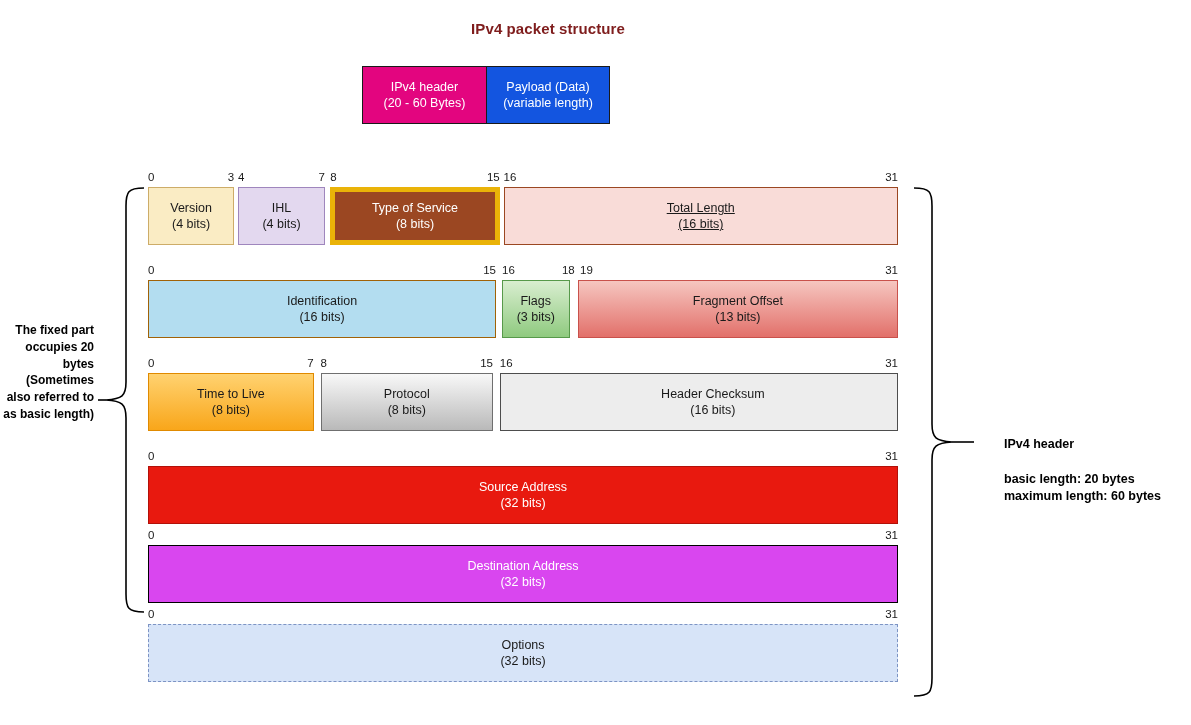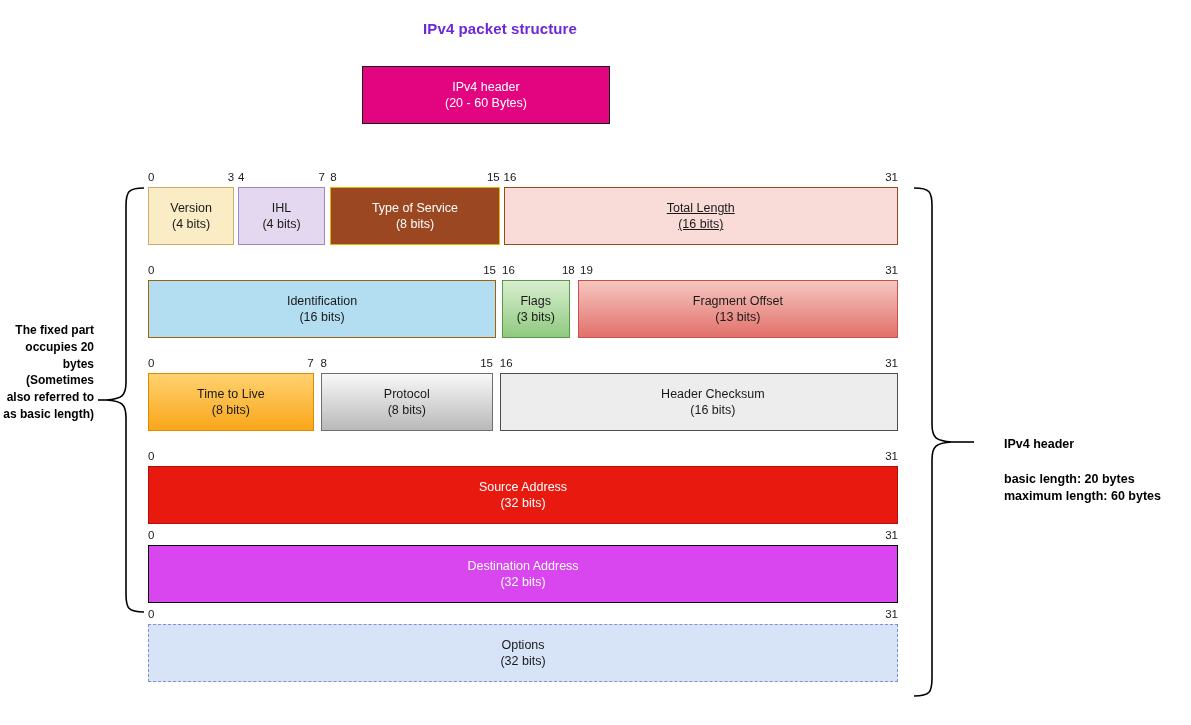--- a/index.html
+++ b/index.html
@@ -70,21 +70,21 @@
     align-items: center; justify-content: center;
     font-size: 12.5px; line-height: 16px;
     color: #1a1a1a;
     text-align: center;
   }
   .fld .sub { display: block; }
 
   
   .f-version  { background:#faecc4; border:1px solid #cdac68; }
   .f-ihl      { background:#e3d8ef; border:1px solid #9f86bd; }
-  .f-tos      { background:#9b4722; border:1px solid #eab308; color:#ffffff; }
+  .f-tos      { background:#9b4722; border:5px solid #eab308; color:#ffffff; }
   .f-total    { background:#f9dcd8; border:1px solid #9b4722; }
   .f-ident    { background:#b3ddf0; border:1px solid #a16207; }
   .f-flags    { background:linear-gradient(#d9eed0,#8fca7f); border:1px solid #57994a; }
   .f-frag     { background:linear-gradient(#f6c6c0,#e2706a); border:1px solid #c9514b; }
   .f-ttl      { background:linear-gradient(#ffd270,#f9a61a); border:1px solid #e08a00; }
   .f-proto    { background:linear-gradient(#f8f8f8,#b9b9b9); border:1px solid #6f6f6f; }
   .f-cksum    { background:#ededed; border:1px solid #4d4d4d;padding-left:28px; }
   .f-src      { background:#e8190f; border:1px solid #b21009; color:#ffffff; }
   .f-dst      { background:#d946ef; border:1px solid #000000; color:#ffffff; }
   .f-options  { background:#d7e4f8; border:1px dashed #7d94c4; }
@@ -115,26 +115,30 @@
     line-height: 17px;
     font-weight: bold;
     color: #000000;
   }
   #right-note .gap { display:block; height: 18px; }
   #right-note .ln { display: block; white-space: nowrap; }
 </style>
 </head>
 <body>
 
-<div id="title" style="color: #6d28d9;">IPv4 packet structure</div>
+<div id="title" style="color: #7f1d1d; margin-left: 48px;">IPv4 packet structure</div>
 
 <div id="packet-bar">
   <div class="packet-seg" id="seg-header">
     <span>IPv4 header</span>
     <span class="l2">(20 - 60 Bytes)</span>
+  </div>
+  <div class="packet-seg" id="seg-payload">
+    <span>Payload (Data)</span>
+    <span class="l2">(variable length)</span>
   </div>
 </div>
 
 <div id="grid">
     <div class="row">
       <div class="ruler">
         <span class="tick" style="left: 0%;">0</span>
         <span class="tick r" style="left: 11.5%;">3</span>
         <span class="tick" style="left: 12%;">4</span>
         <span class="tick r" style="left: 23.6%;">7</span>

